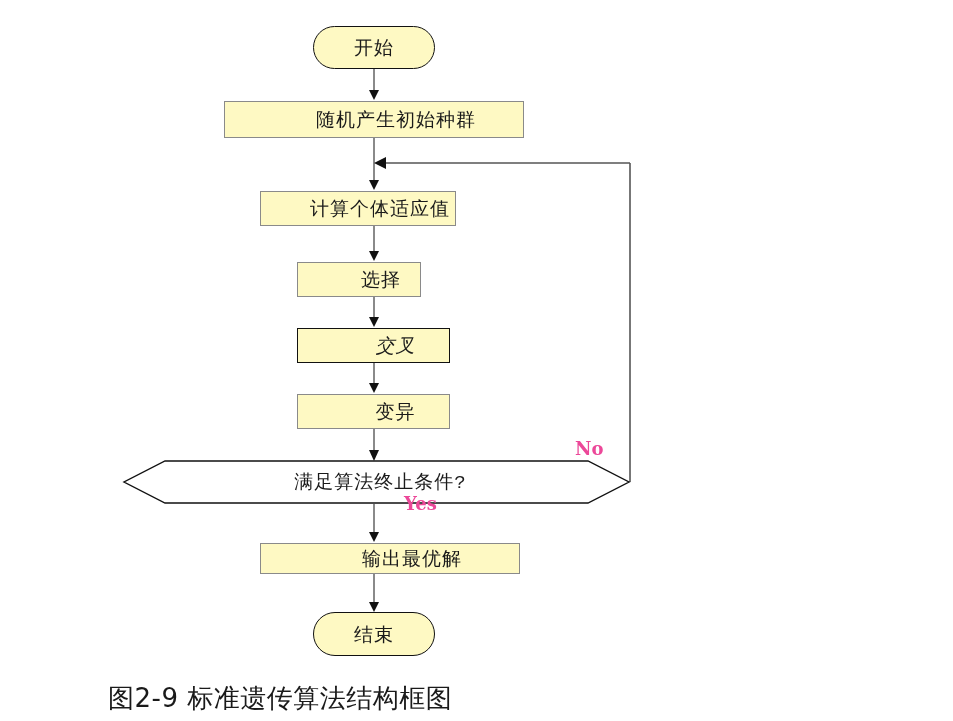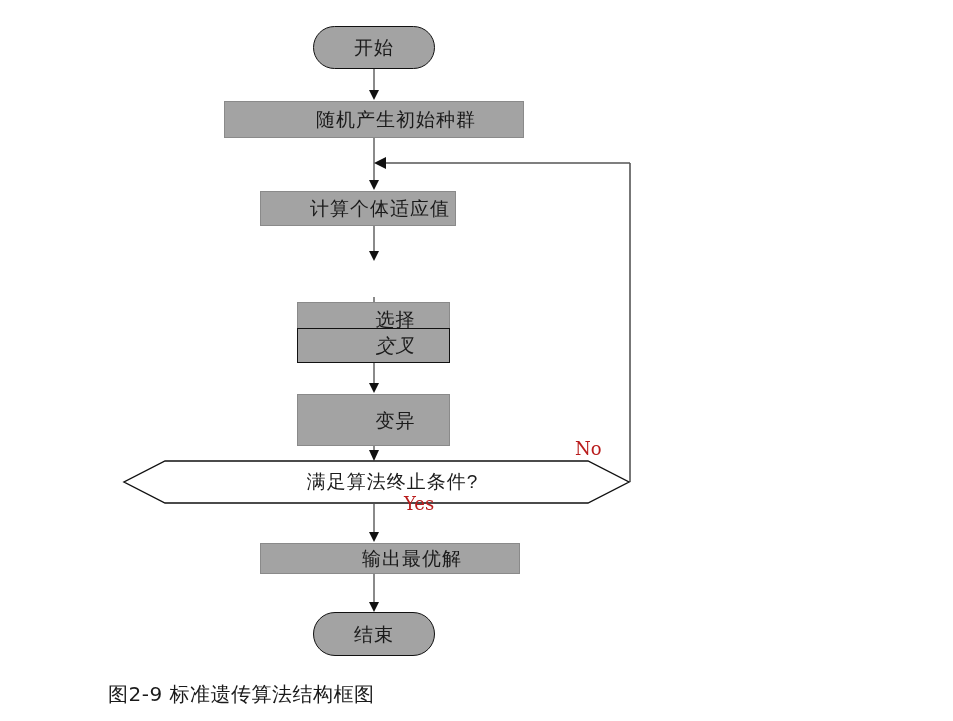--- a/index.html
+++ b/index.html
@@ -17,21 +17,21 @@
     height: 721px;
     background: #ffffff;
     overflow: hidden;
   }
   .node {
     position: absolute;
     box-sizing: border-box;
     display: flex;
     align-items: center;
     justify-content: center;
-    background: #a3a3a3;
+    background: #fef9c3;
     color: #1a1a1a;
     font-family: "DejaVu Sans", "Liberation Sans", sans-serif;
     font-size: 19px;
     line-height: 1;
     letter-spacing: 1px;
     white-space: nowrap;
   }
   .terminator {
     border: 1.6px solid #111111;
     border-radius: 999px;
@@ -48,52 +48,53 @@
     position: absolute;
   }
   .decision-wrap svg {
     position: absolute;
     left: 0;
     top: 0;
     overflow: visible;
   }
   .decision-label {
     position: absolute;
-    left: 16px;
+    left: 4px;
     top: 0;
     width: 100%;
     height: 100%;
     display: flex;
     align-items: center;
     justify-content: center;
-    font-family: Liberation Sans, sans-serif;
+    font-family: Liberation Mono, monospace;
     font-size: 19px;
     letter-spacing: 1px;
     color: #1a1a1a;
     white-space: nowrap;
   }
   .edge-layer {
     position: absolute;
     left: 0;
     top: 0;
     width: 953px;
     height: 721px;
     pointer-events: none;
   }
   .edge-label {
     position: absolute;
     font-family: "DejaVu Serif", "Liberation Serif", serif;
     font-size: 18px;
-    color: #b91c1c;
-    white-space: nowrap;
+    color: #ec4899;
+    white-space: nowrap;
+    font-weight: bold;
   }
   .caption {
     position: absolute;
     font-family: "DejaVu Sans", "Liberation Sans", sans-serif;
-    font-size: 20px;
+    font-size: 26px;
     color: #1a1a1a;
     white-space: nowrap;
     letter-spacing: 0.5px;
   }
 </style>
 </head>
 <body>
 
 <div id="page">
 
@@ -159,29 +160,29 @@
   </div>
 
   <div class="node process" style="left:224px; top:101px; width:300px; height:37px;">
     <span>随机产生初始种群</span>
   </div>
 
   <div class="node process" style="left:260px; top:191px; width:196px; height:35px;">
     <span>计算个体适应值</span>
   </div>
 
-  <div class="node process" style="left:297px; top:262px; width:153px; height:35px;margin-top:40px;">
+  <div class="node process" style="left:297px; top:262px; width:124px; height:35px;">
     <span>选择</span>
   </div>
 
   <div class="node process dark" style="left:297px; top:328px; width:153px; height:35px;">
     <span>交叉</span>
   </div>
 
-  <div class="node process" style="left:297px; top:394px; width:153px; height:52px;">
+  <div class="node process" style="left:297px; top:394px; width:153px; height:35px;">
     <span>变异</span>
   </div>
 
   <div class="decision-wrap" style="left:123px; top:460px; width:507px; height:44px;">
     <svg width="507" height="44" viewBox="0 0 507 44">
       <polygon points="42,1 465,1 506,22 465,43 42,43 1,22" fill="#ffffff" stroke="#111111" stroke-width="1.4"></polygon>
     </svg>
     <div class="decision-label">满足算法终止条件?</div>
   </div>
 

